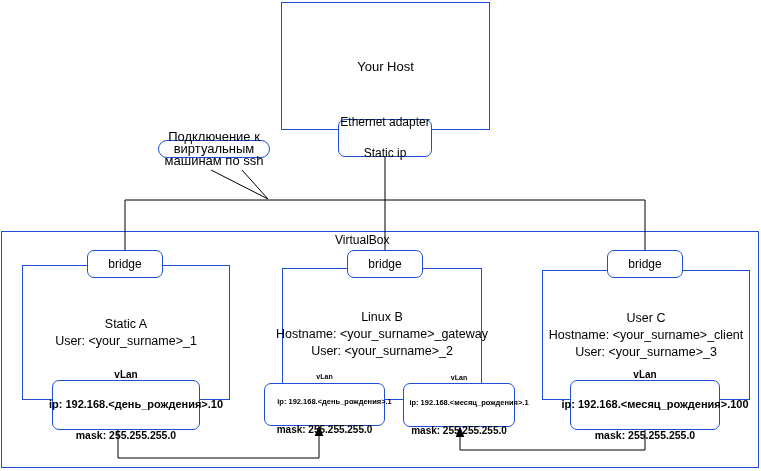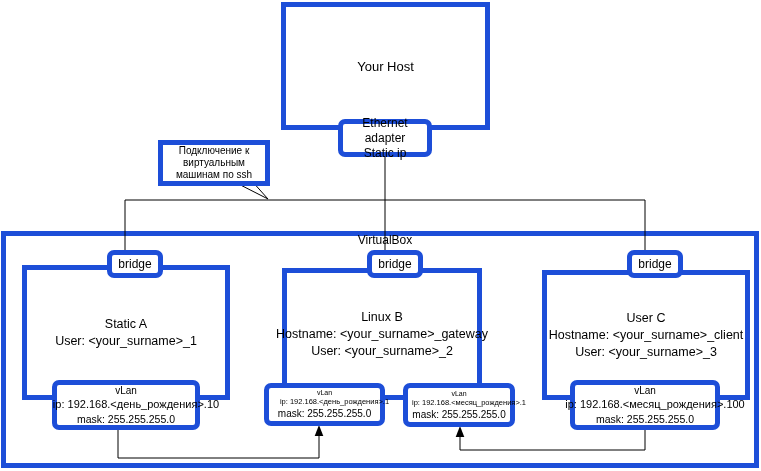--- a/index.html
+++ b/index.html
@@ -1,46 +1,46 @@
 <!DOCTYPE html>
 <html><head>
 <meta charset="utf-8">
 <style>
   html,body { margin:0; padding:0; background:#fff; }
   .canvas {
     position:relative; width:761px; height:471px; background:#fff;
     font-family:"Liberation Sans", sans-serif; color:#000; overflow:hidden;
   }
   .abs { position:absolute; box-sizing:border-box; }
-  .box { position:absolute; box-sizing:border-box; border:5px solid #1d4ed8; background:transparent; }
+  .box { position:absolute; box-sizing:border-box; border:1px solid #1d4ed8; background:transparent; }
   .whitebg { background:#fff; }
-  .rounded { border-radius:7px; }
+  .rounded { border-radius:7px;gap:16px; }
   .center { display:flex; flex-direction:column; align-items:center; justify-content:center; text-align:center; }
   svg.wires { position:absolute; left:0; top:0; z-index:1; }
   .node { z-index:2; }
   .topnode { z-index:3; }
 
   #host        { left:281px; top:2px;   width:209px; height:128px; font-size:13px; }
   #eth         { left:338px; top:119px; width:94px;  height:38px;  font-size:12px; line-height:15px; }
-  #callout     { left:158px; top:140px; width:112px; height:46px;  font-size:10px; }
+  #callout     { left:158px; top:140px; width:112px; height:18px;  font-size:13px;border-radius:9px; }
   #callout .cl-line { line-height:12px; }
   #vbox        { left:1px;   top:231px; width:758px; height:237px; }
-  #vbox-label  { left:335px; top:233px; width:100px; text-align:center; font-size:12px; z-index:2; }
+  #vbox-label  { left:335px; top:233px; width:100px; font-size:12px; z-index:2; }
 
-  .bridge      { width:56px; height:28px; font-size:12px;margin-left:20px; }
+  .bridge      { width:76px; height:28px; font-size:12px; }
   #bridge-left   { left:87px;  top:250px; }
   #bridge-center { left:347px; top:250px; }
   #bridge-right  { left:607px; top:250px; }
 
   .machine { font-size:12.5px; line-height:17px; white-space:nowrap; }
   #linuxA { left:22px;  top:265px; width:208px; height:135px; }
   #linuxB { left:282px; top:268px; width:200px; height:132px; }
   #linuxC { left:542px; top:270px; width:208px; height:130px; }
 
-  .vlan { white-space:nowrap; }
+  .vlan { white-space:nowrap;font-weight:bold; }
   .vlan .v-title { font-size:10px;  line-height:13px; }
   .vlan .v-ip    { font-size:11px;  line-height:15px;margin-left:20px; }
   .vlan .v-mask  { font-size:10.5px;line-height:14px; }
   .vlan-small .v-title { font-size:7px;   line-height:9px; }
   .vlan-small .v-ip    { font-size:7.5px; line-height:10px; }
   .vlan-small .v-mask  { font-size:10px;  line-height:14px; }
   #vlanA  { left:52px;  top:380px; width:148px; height:50px; }
   #vlanB1 { left:264px; top:383px; width:121px; height:43px; }
   #vlanB2 { left:403px; top:383px; width:112px; height:44px; }
   #vlanC  { left:570px; top:380px; width:150px; height:50px; }

